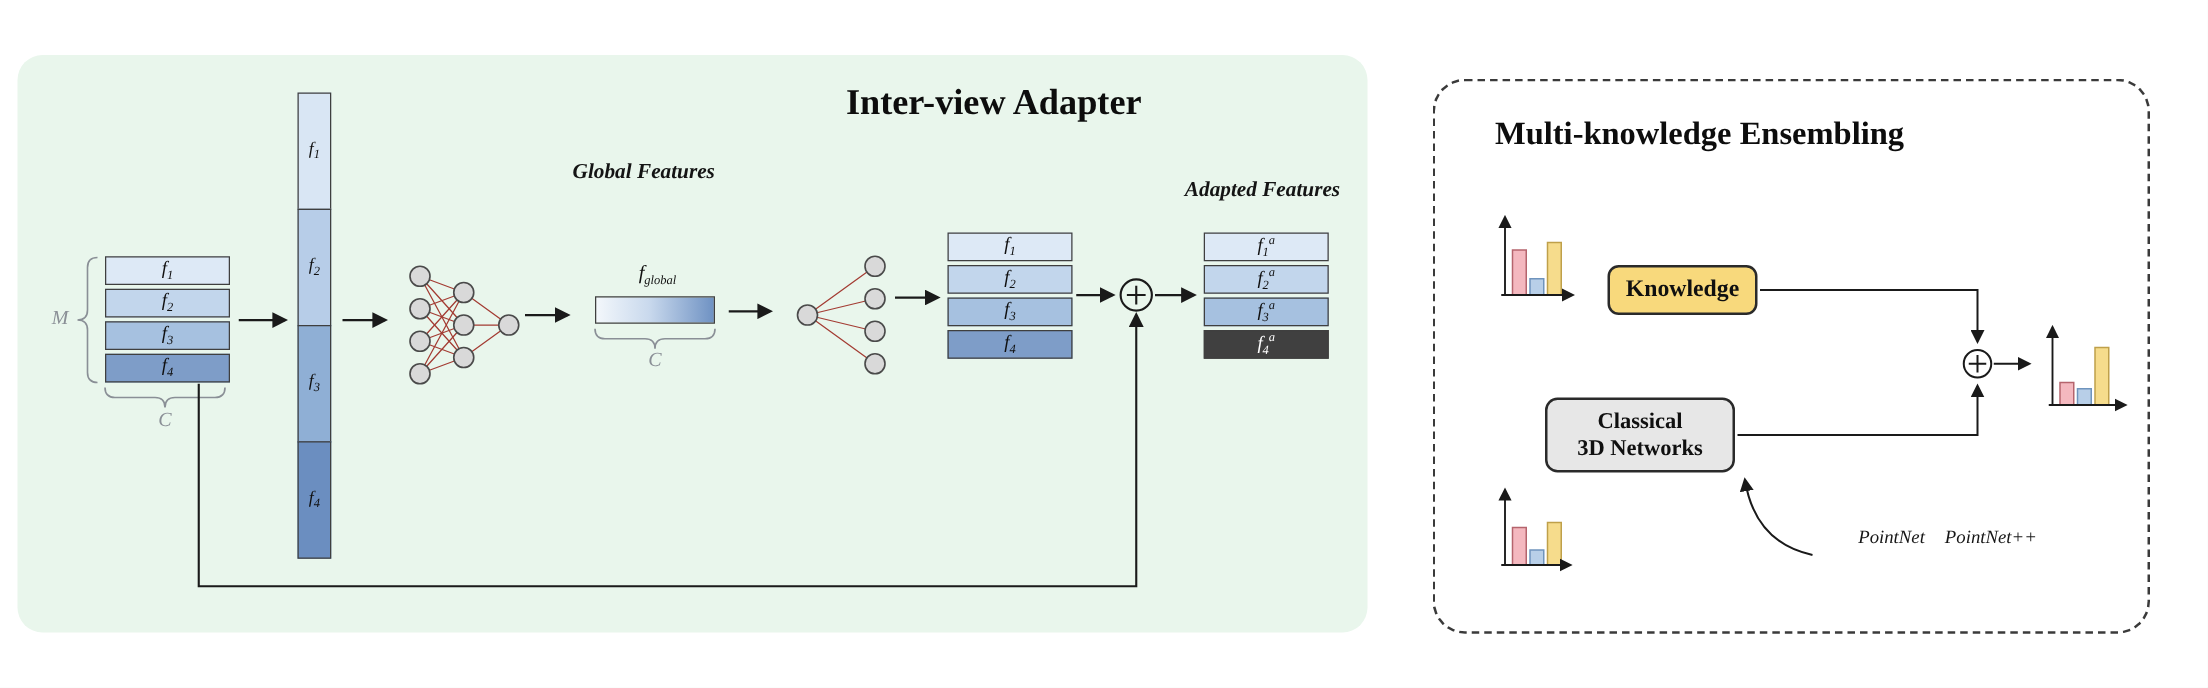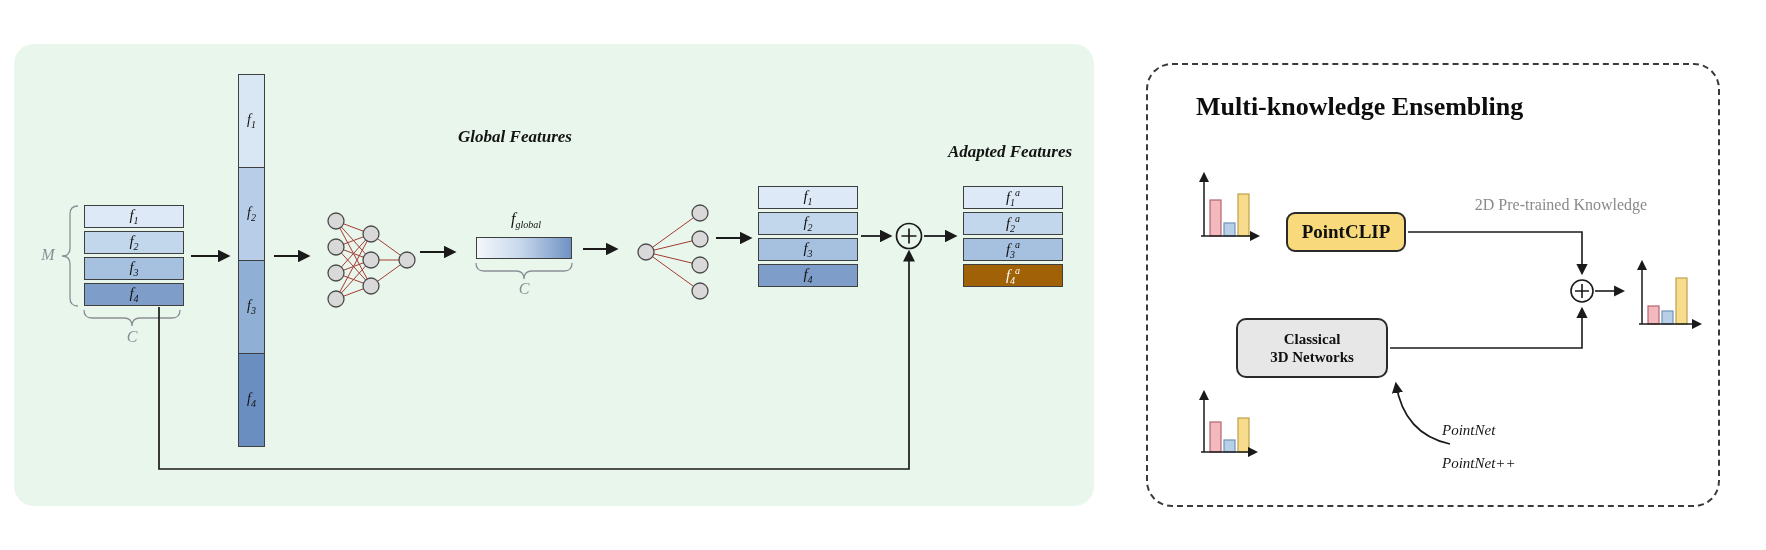--- a/index.html
+++ b/index.html
@@ -33,21 +33,21 @@
     color:#8a8f96; text-align:center; }
 
   .fstack { position:absolute; z-index:3; display:flex; flex-direction:column; gap:3px; }
   .fbox { width:100px; height:23px; border:1px solid #3f3f3f;
     display:flex; align-items:center; justify-content:center;
     font-style:italic; font-size:15px; color:#101010; }
   .fbox sub, .cseg sub { font-size:10px; font-style:italic; }
   .fbox sup { font-size:10px; font-style:italic; }
   .shade0 { background:#dde9f6; } .shade1 { background:#c2d6ec; }
   .shade2 { background:#a6c1e0; } .shade3 { background:#7e9dc8; }
-  .shade-dark { background:#a16207; color:#ffffff;font-family:Liberation Serif, serif; }
+  .shade-dark { background:#404040; color:#ffffff;font-family:Liberation Serif, serif; }
 
   .stack-input   { left:84px;  top:205px; }
   .stack-output  { left:758px; top:186px; }
   .stack-adapted { left:963px; top:186px; }
 
   .concat { position:absolute; left:238px; top:74px; z-index:3;
     display:flex; flex-direction:column; }
   .cseg { width:27px; height:94px; border:1px solid #3f3f3f; margin-top:-1px;
     display:flex; align-items:center; justify-content:center;
     font-style:italic; font-size:14px; color:#101010; }
@@ -65,31 +65,31 @@
   .residual-lbl { left:668px; top:438px; width:238px; text-align:center;
     font-weight:bold; font-size:19px; color:#98a1a8; }
 
   .pointclip { left:1286px; top:212px; width:120px; height:40px; z-index:3;
     background:#f8d97c; border:2px solid #2a2a2a; border-radius:9px;
     display:flex; align-items:center; justify-content:center;
     font-weight:bold; font-size:19px; color:#101010; }
   .classical { left:1236px; top:318px; width:152px; height:60px; z-index:3;
     background:#e7e7e7; border:2px solid #2a2a2a; border-radius:10px;
     display:flex; flex-direction:column; align-items:center; justify-content:center;
-    font-weight:bold; font-size:15px; line-height:1.22; color:#101010; }
+    font-weight:bold; font-size:18px; line-height:1.22; color:#101010; }
 
   .knowledge { position:absolute; z-index:3; width:250px; text-align:center;
     font-size:16px; color:#8a8a8a; }
   .k2d { left:1436px; top:196px; }
   .k3d { left:1436px; top:353px; }
 
   .backbones { left:1442px; top:422px; width:232px; z-index:3;
     display:flex; flex-direction:column; gap:5px;
     font-style:italic; font-size:15px; color:#161616; }
-  .backbones .row { display:flex; justify-content:center; gap:16px;flex-direction:column; }
+  .backbones .row { display:flex; justify-content:center; gap:16px; }
 </style>
 </head>
 <body>
 
 <div class="canvas">
 
   <div class="abs left-panel"></div>
   <div class="abs right-panel"></div>
 
   <svg class="overlay">
@@ -197,20 +197,21 @@
       <rect x="14" y="44" width="11" height="30" fill="#f4b8bf" stroke="#b5646d" stroke-width="1.2"></rect>
       <rect x="28" y="62" width="11" height="12" fill="#b8cfe8" stroke="#6f94bd" stroke-width="1.2"></rect>
       <rect x="42" y="40" width="11" height="34" fill="#f6dc8c" stroke="#bfa04a" stroke-width="1.2"></rect>
       <g stroke="#1a1a1a" stroke-width="1.5" fill="none">
         <path d="M8,74 V14" marker-end="url(#arrow)"></path>
         <path d="M5,74 H60" marker-end="url(#arrow)"></path>
       </g>
     </g>
   </svg>
 
+  <div class="txt title-left">Inter-view Adapter</div>
 
 
   <div class="gray-math" style="left:38px; top:246px; width:20px;">M</div>
   <div class="gray-math" style="left:118px; top:328px; width:28px;">C</div>
   <div class="gray-math" style="left:510px; top:280px; width:28px;">C</div>
 
   <div class="fstack stack-input">
     <div class="fbox shade0">
         <span><span>f</span><sub>1</sub></span>
       </div>
@@ -273,28 +274,27 @@
         <span><span>f</span><sub>3</sub><sup>a</sup></span>
       </div>
     <div class="fbox shade-dark">
         <span><span>f</span><sub>4</sub><sup>a</sup></span>
       </div>
   </div>
 
 
   <div class="txt title-right">Multi-knowledge Ensembling</div>
 
-  <div class="abs pointclip">PointCLIP</div>
+  <div class="abs pointclip">Knowledge</div>
 
   <div class="abs classical">
     <div>Classical</div>
     <div>3D Networks</div>
   </div>
 
-  <div class="knowledge k2d">2D Pre-trained Knowledge</div>
 
   <div class="txt backbones">
     <div class="row">
       <span>PointNet</span>
       <span>PointNet++</span>
     </div>
   </div>
 
 </div>
 

